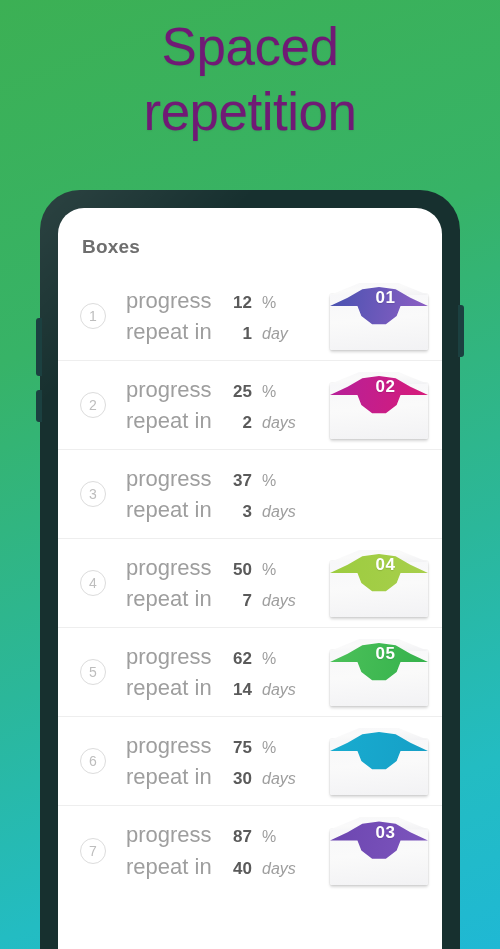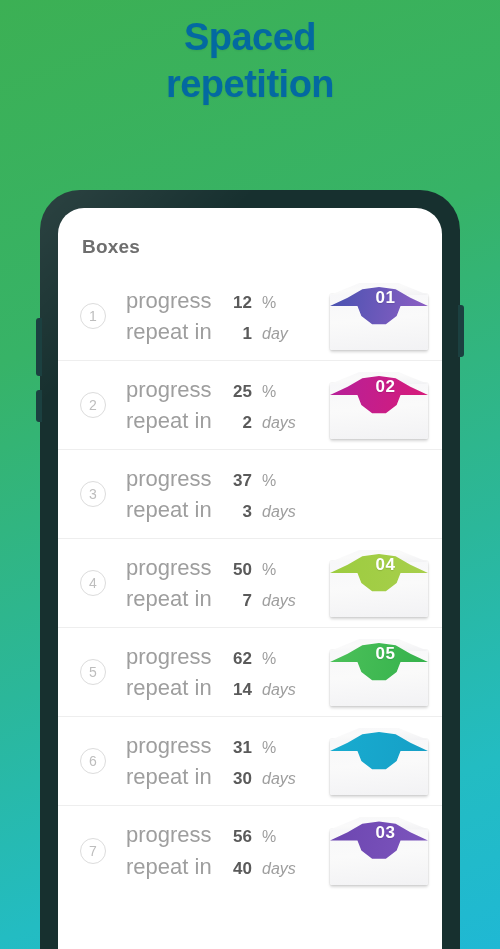--- a/index.html
+++ b/index.html
@@ -6,22 +6,22 @@
   html,body { width:500px; height:949px; overflow:hidden; }
   body {
     font-family: "Liberation Sans", sans-serif;
     background: linear-gradient(160deg, #3cb054 0%, #37b367 32%, #2bb79a 62%, #23bcc2 83%, #1fb8d4 100%);
     position:relative;
   }
 
   
   .headline {
     position:absolute; left:0; right:0; top:14px;
-    text-align:center; color:#0369a1;
-    font-size:38px; font-weight:bold; line-height:1.23;
+    text-align:center; color:#701a75;
+    font-size:53px; font-weight:normal; line-height:1.23;
     letter-spacing:-0.5px;
     text-shadow:0 1px 2px rgba(0,0,0,.07);
   }
   .headline span { display:block; }
 
   
   .phone {
     position:absolute; left:40px; top:190px; width:420px; height:790px;
     background:#17302f;
     border-radius:40px 40px 0 0;
@@ -242,41 +242,41 @@
       <div class="flap" style="background: linear-gradient(100deg, rgb(76, 193, 90) 0%, rgb(52, 177, 75) 100%);"></div>
       <div class="num">05</div>
     </div>
   </div>
 
   <div class="row">
     <div class="idx">6</div>
     <div class="fields">
       <div class="fline">
         <span class="flabel">progress</span>
-        <span class="fvalue">31</span>
+        <span class="fvalue">75</span>
         <span class="funit plain">%</span>
       </div>
       <div class="fline">
         <span class="flabel">repeat in</span>
         <span class="fvalue">30</span>
         <span class="funit">days</span>
       </div>
     </div>
     <div class="boxicon">
       <div class="body"></div>
       <div class="flap" style="background: linear-gradient(100deg, rgb(24, 172, 208) 0%, rgb(22, 159, 198) 100%);"></div>
     </div>
   </div>
 
   <div class="row">
     <div class="idx">7</div>
     <div class="fields">
       <div class="fline">
         <span class="flabel">progress</span>
-        <span class="fvalue">56</span>
+        <span class="fvalue">87</span>
         <span class="funit plain">%</span>
       </div>
       <div class="fline">
         <span class="flabel">repeat in</span>
         <span class="fvalue">40</span>
         <span class="funit">days</span>
       </div>
     </div>
     <div class="boxicon">
       <div class="body"></div>

